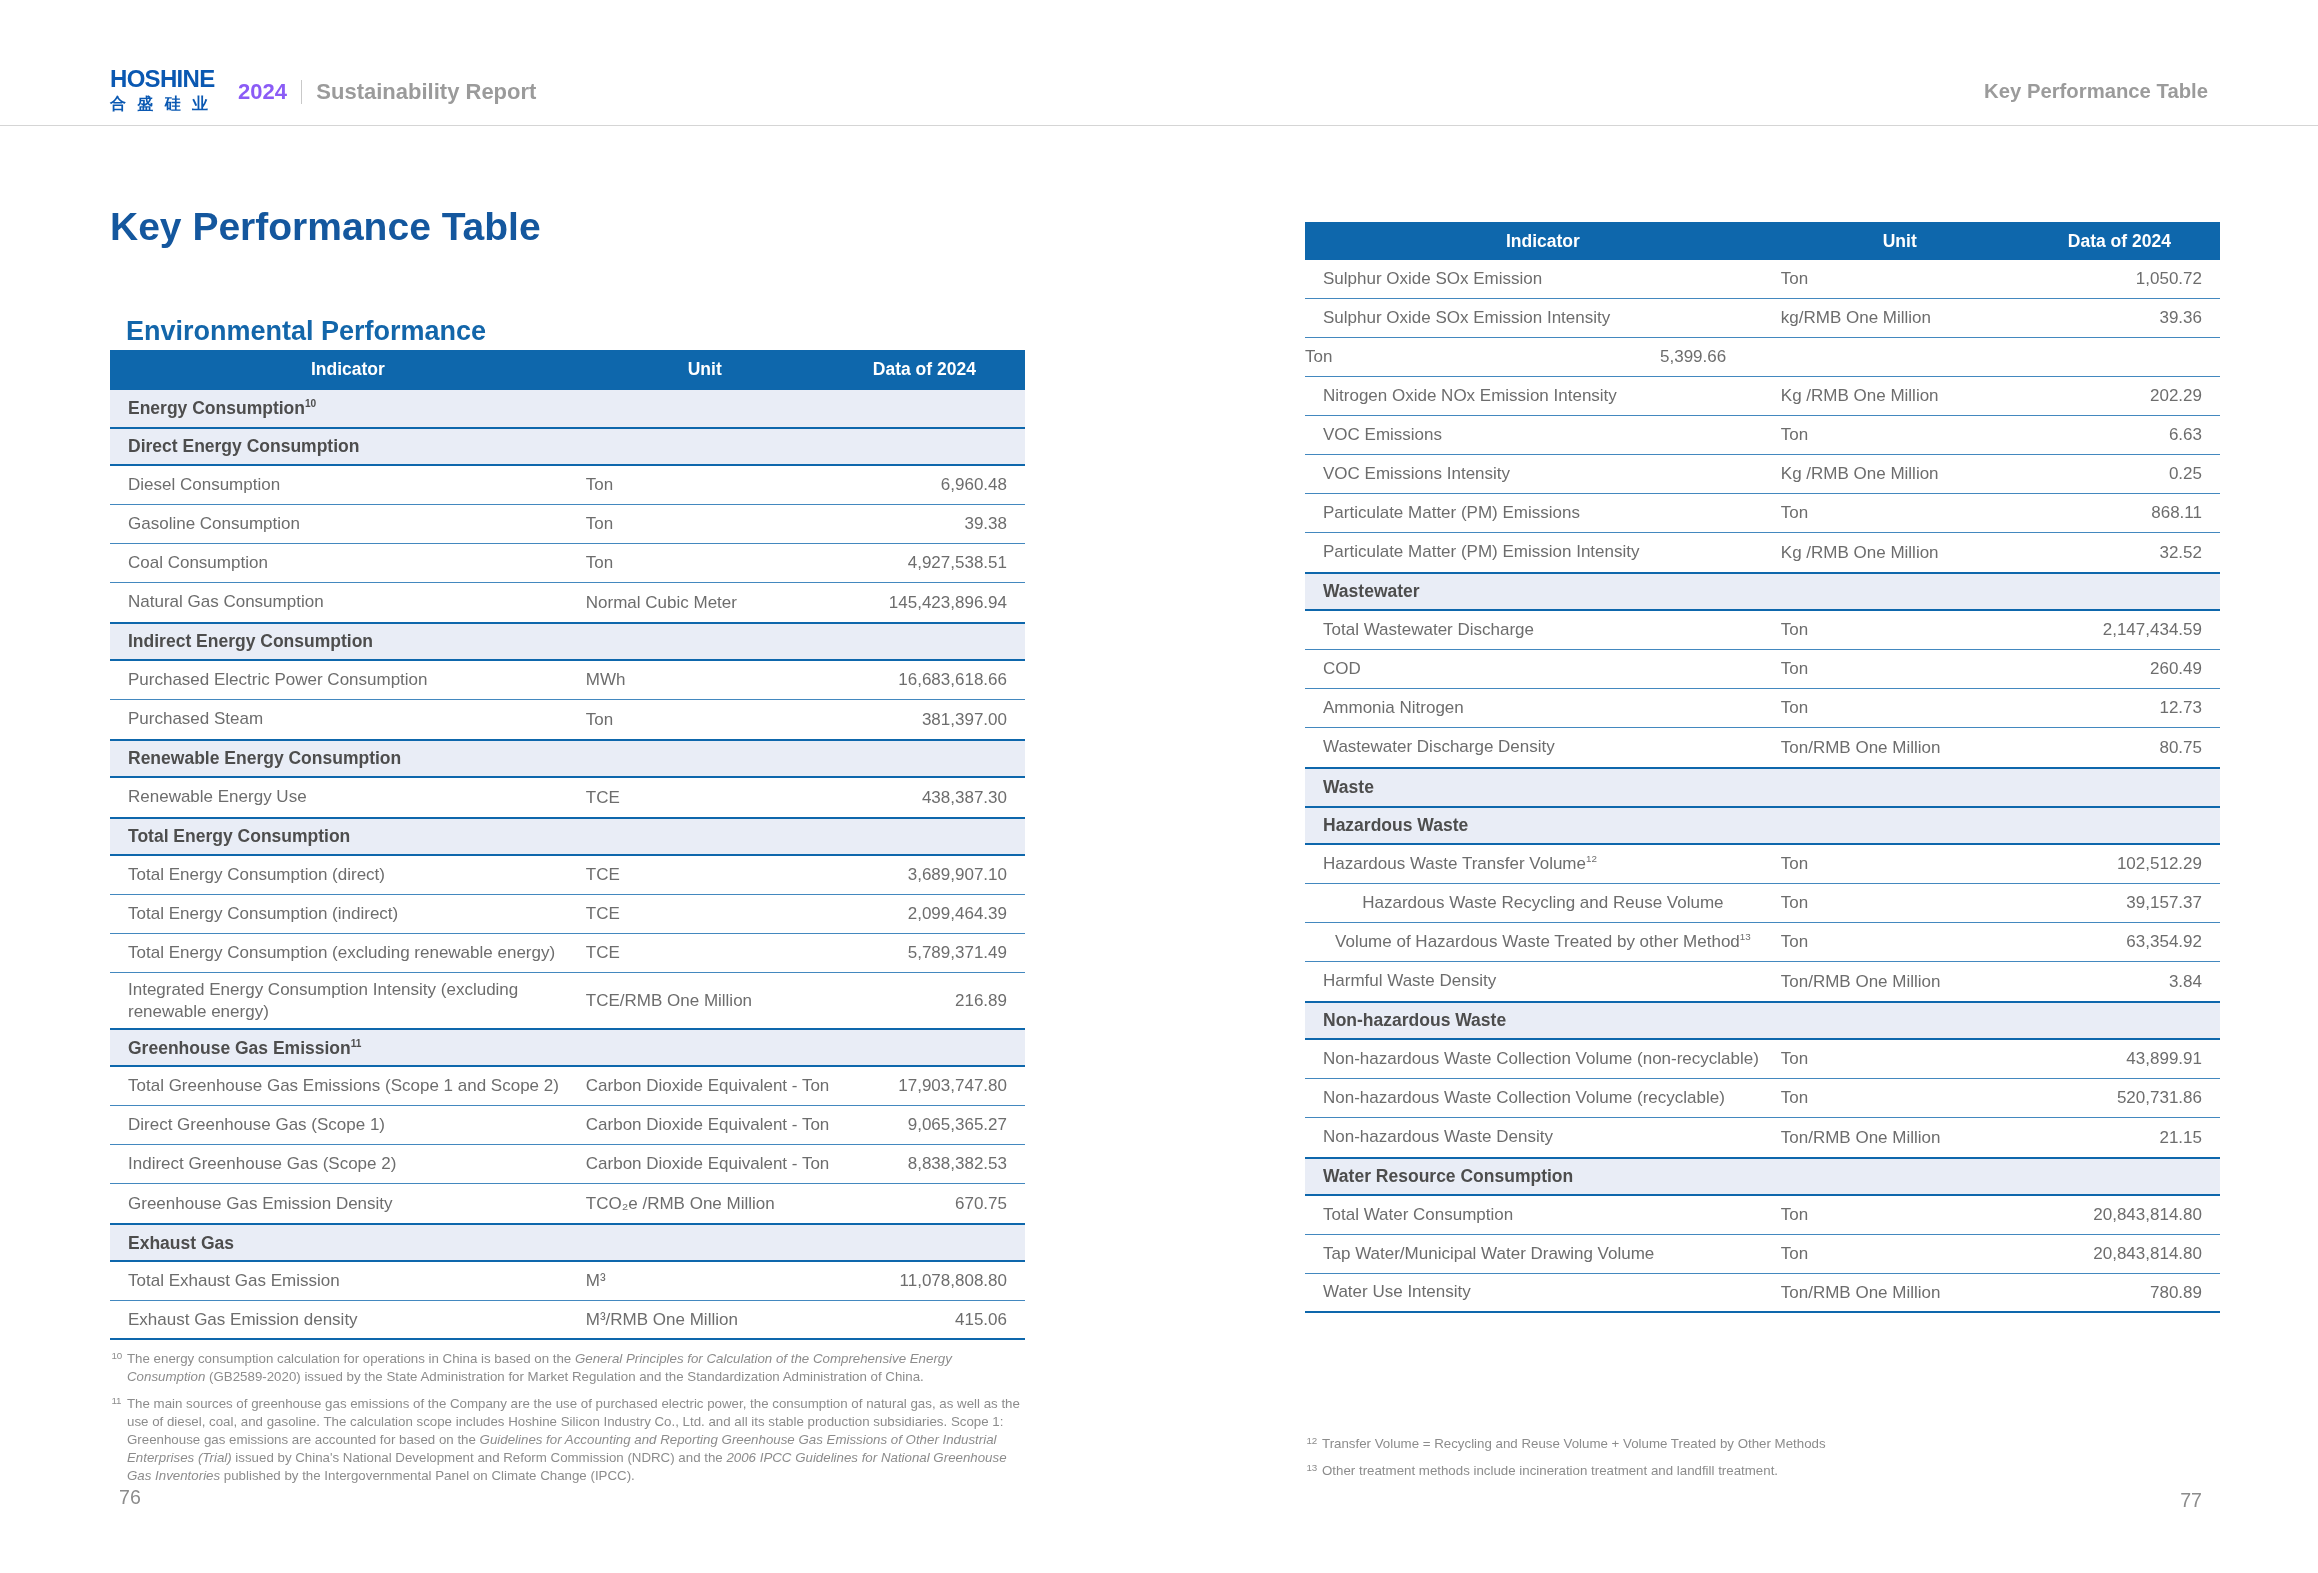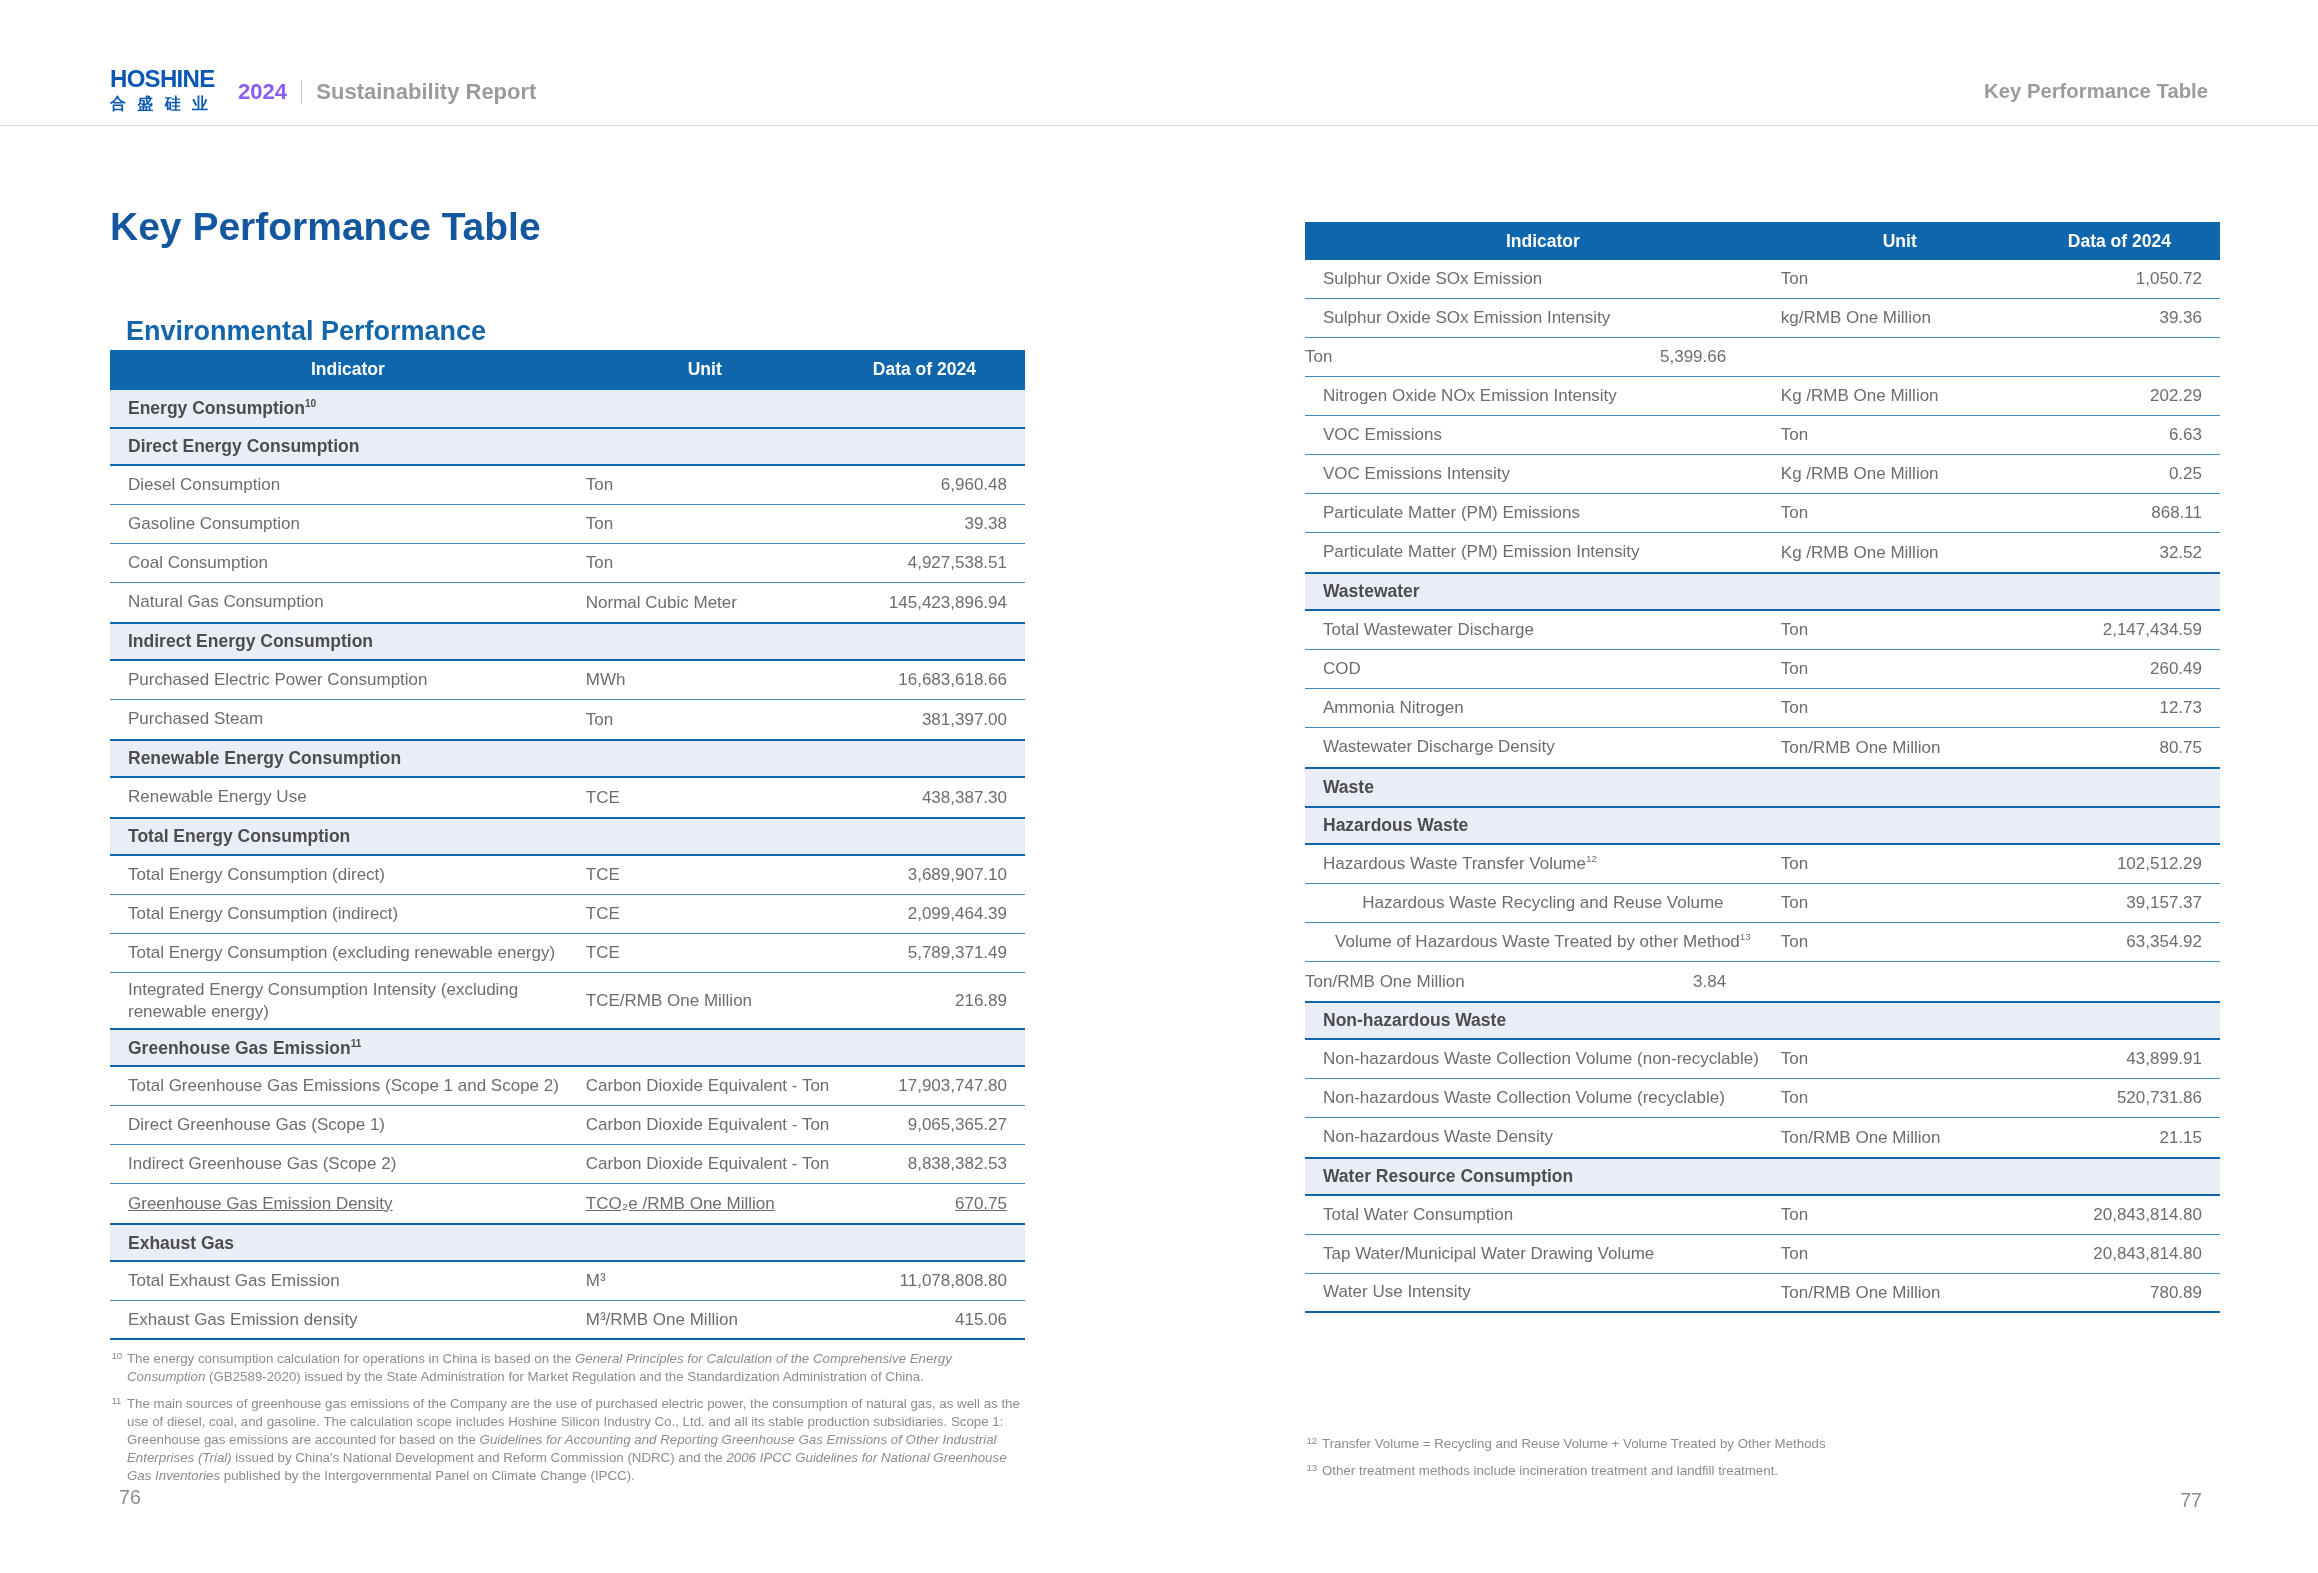--- a/index.html
+++ b/index.html
@@ -165,21 +165,21 @@
     <div class="t-row">
       <div class="c-ind"><span>Direct Greenhouse Gas (Scope 1)</span></div>
       <div class="c-unit">Carbon Dioxide Equivalent - Ton</div>
       <div class="c-val">9,065,365.27</div>
     </div>
     <div class="t-row">
       <div class="c-ind"><span>Indirect Greenhouse Gas (Scope 2)</span></div>
       <div class="c-unit">Carbon Dioxide Equivalent - Ton</div>
       <div class="c-val">8,838,382.53</div>
     </div>
-    <div class="t-row" style="border-bottom: none; text-decoration: underline;">
+    <div class="t-row" style="border-bottom: none;">
       <div class="c-ind"><span>Greenhouse Gas Emission Density</span></div>
       <div class="c-unit">TCO₂e /RMB One Million</div>
       <div class="c-val">670.75</div>
     </div>
     <div class="t-row section">
       <div class="c-ind"><span>Exhaust Gas</span></div>
     </div>
     <div class="t-row">
       <div class="c-ind"><span>Total Exhaust Gas Emission</span></div>
       <div class="c-unit">M³</div>
@@ -280,20 +280,21 @@
       <div class="c-ind center"><span>Hazardous Waste Recycling and Reuse Volume</span></div>
       <div class="c-unit">Ton</div>
       <div class="c-val">39,157.37</div>
     </div>
     <div class="t-row">
       <div class="c-ind center"><span>Volume of Hazardous Waste Treated by other Method</span><sup>13</sup></div>
       <div class="c-unit">Ton</div>
       <div class="c-val">63,354.92</div>
     </div>
     <div class="t-row" style="border-bottom: none;">
+      <div class="c-ind"><span>Harmful Waste Density</span></div>
       <div class="c-unit">Ton/RMB One Million</div>
       <div class="c-val">3.84</div>
     </div>
     <div class="t-row section">
       <div class="c-ind"><span>Non-hazardous Waste</span></div>
     </div>
     <div class="t-row">
       <div class="c-ind"><span>Non-hazardous Waste Collection Volume (non-recyclable)</span></div>
       <div class="c-unit">Ton</div>
       <div class="c-val">43,899.91</div>

